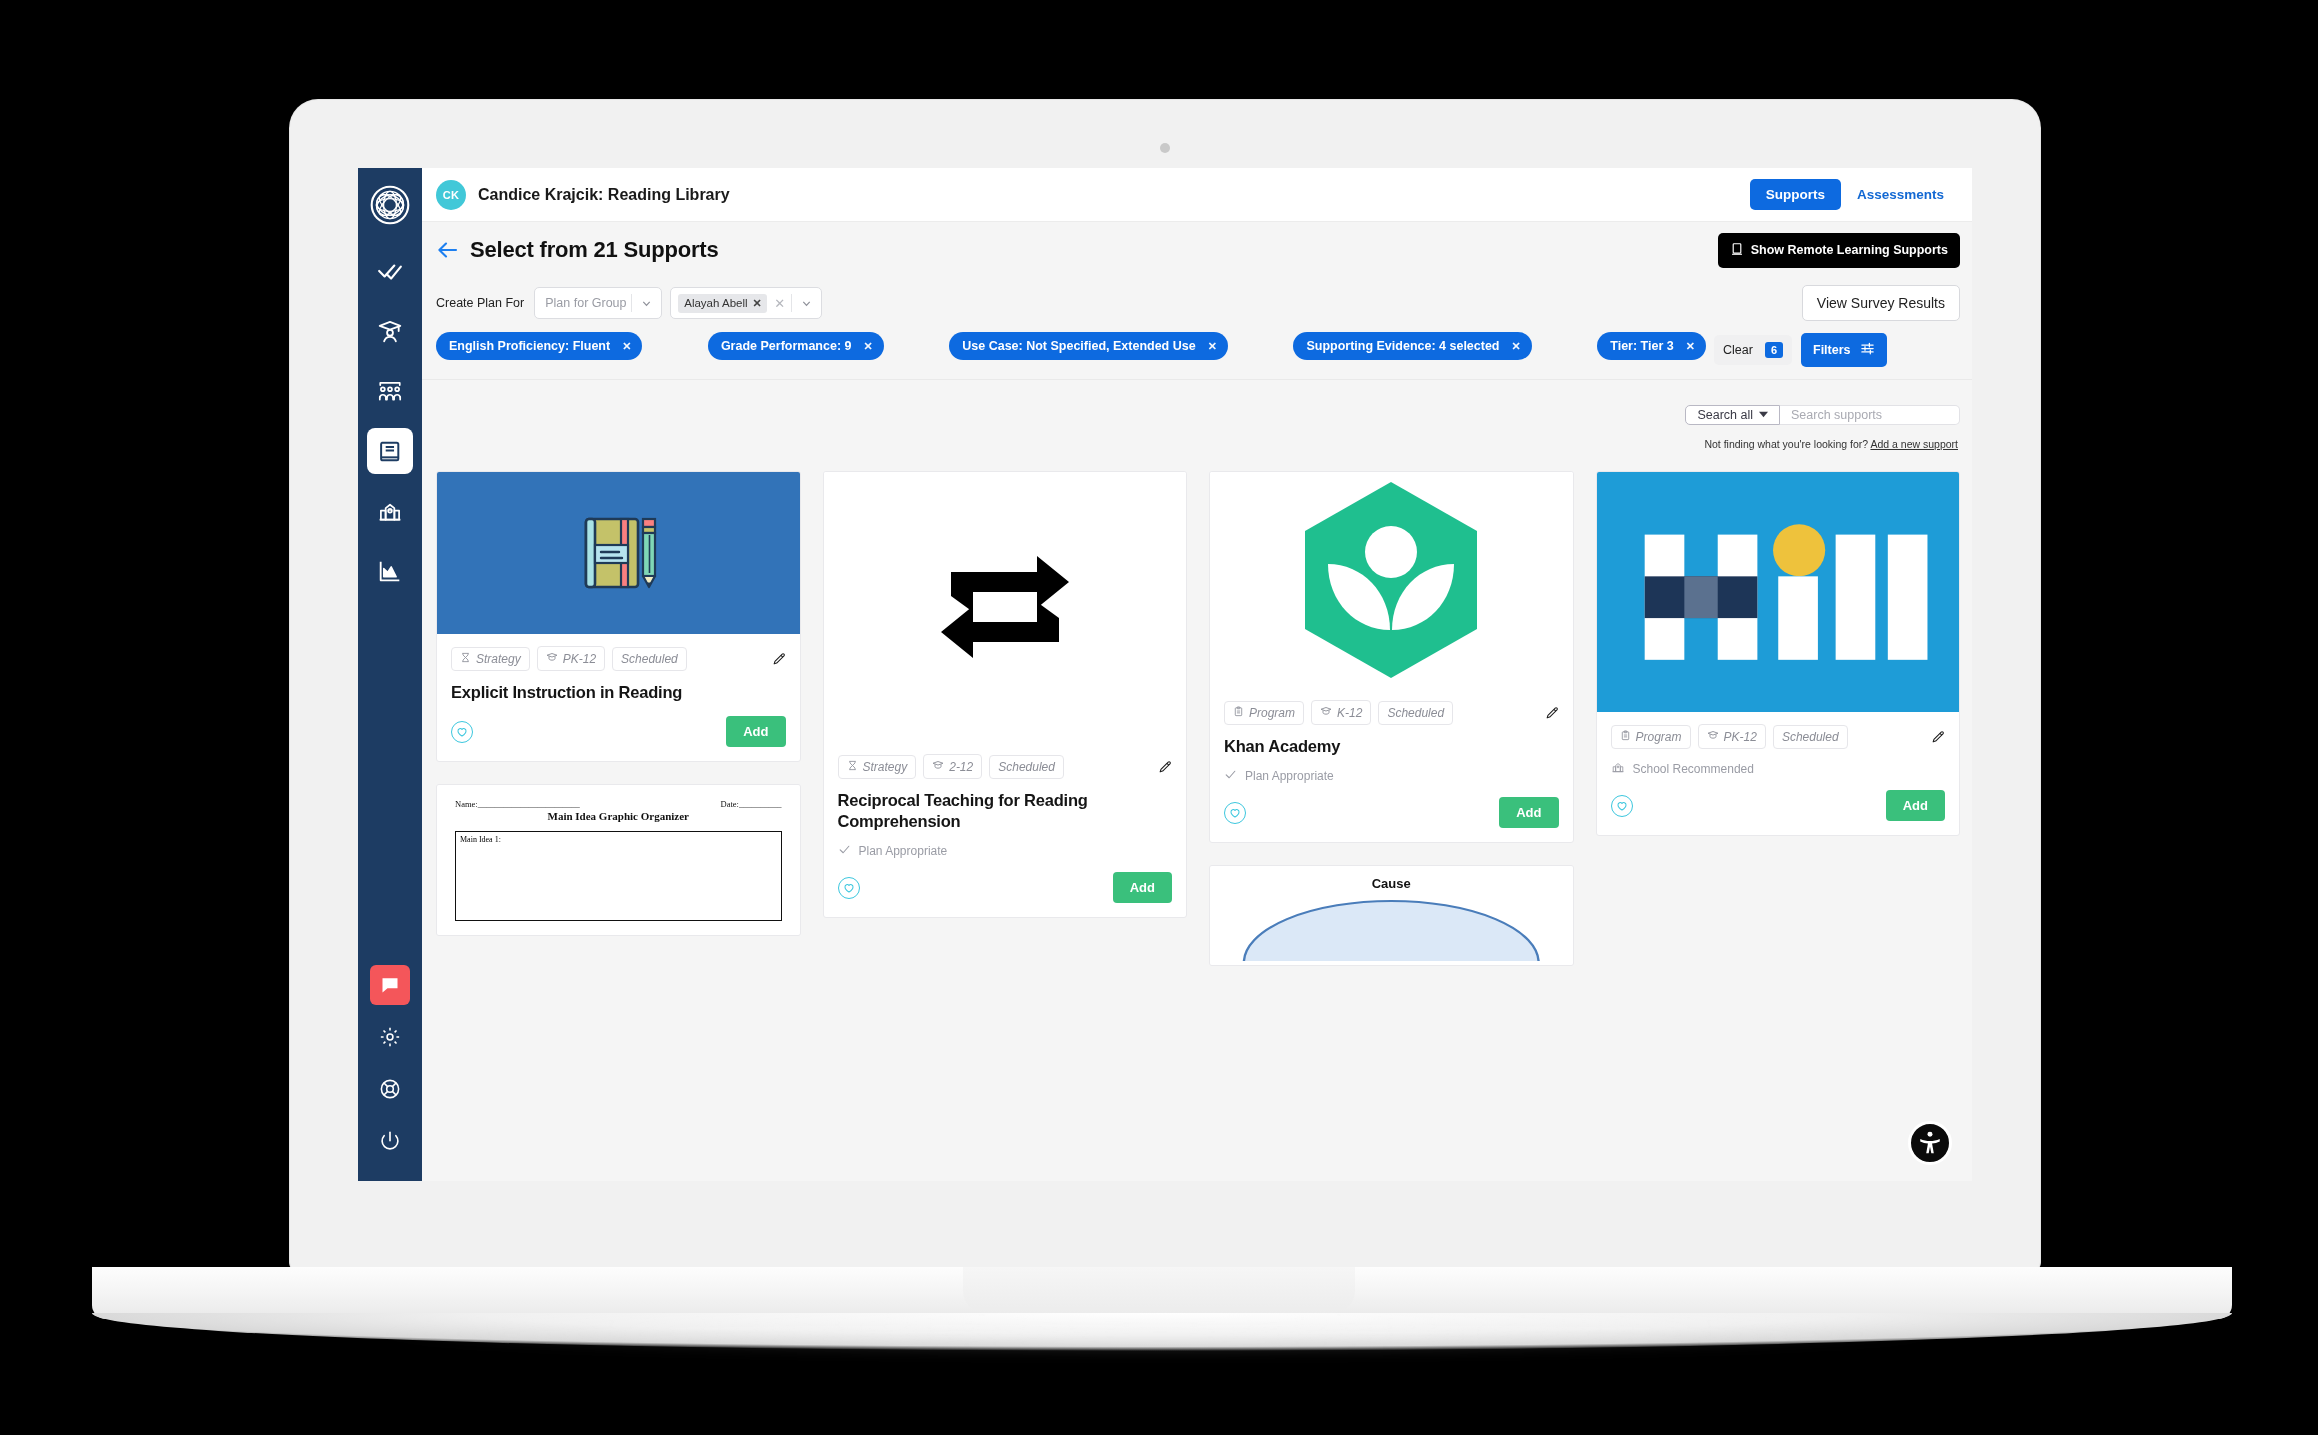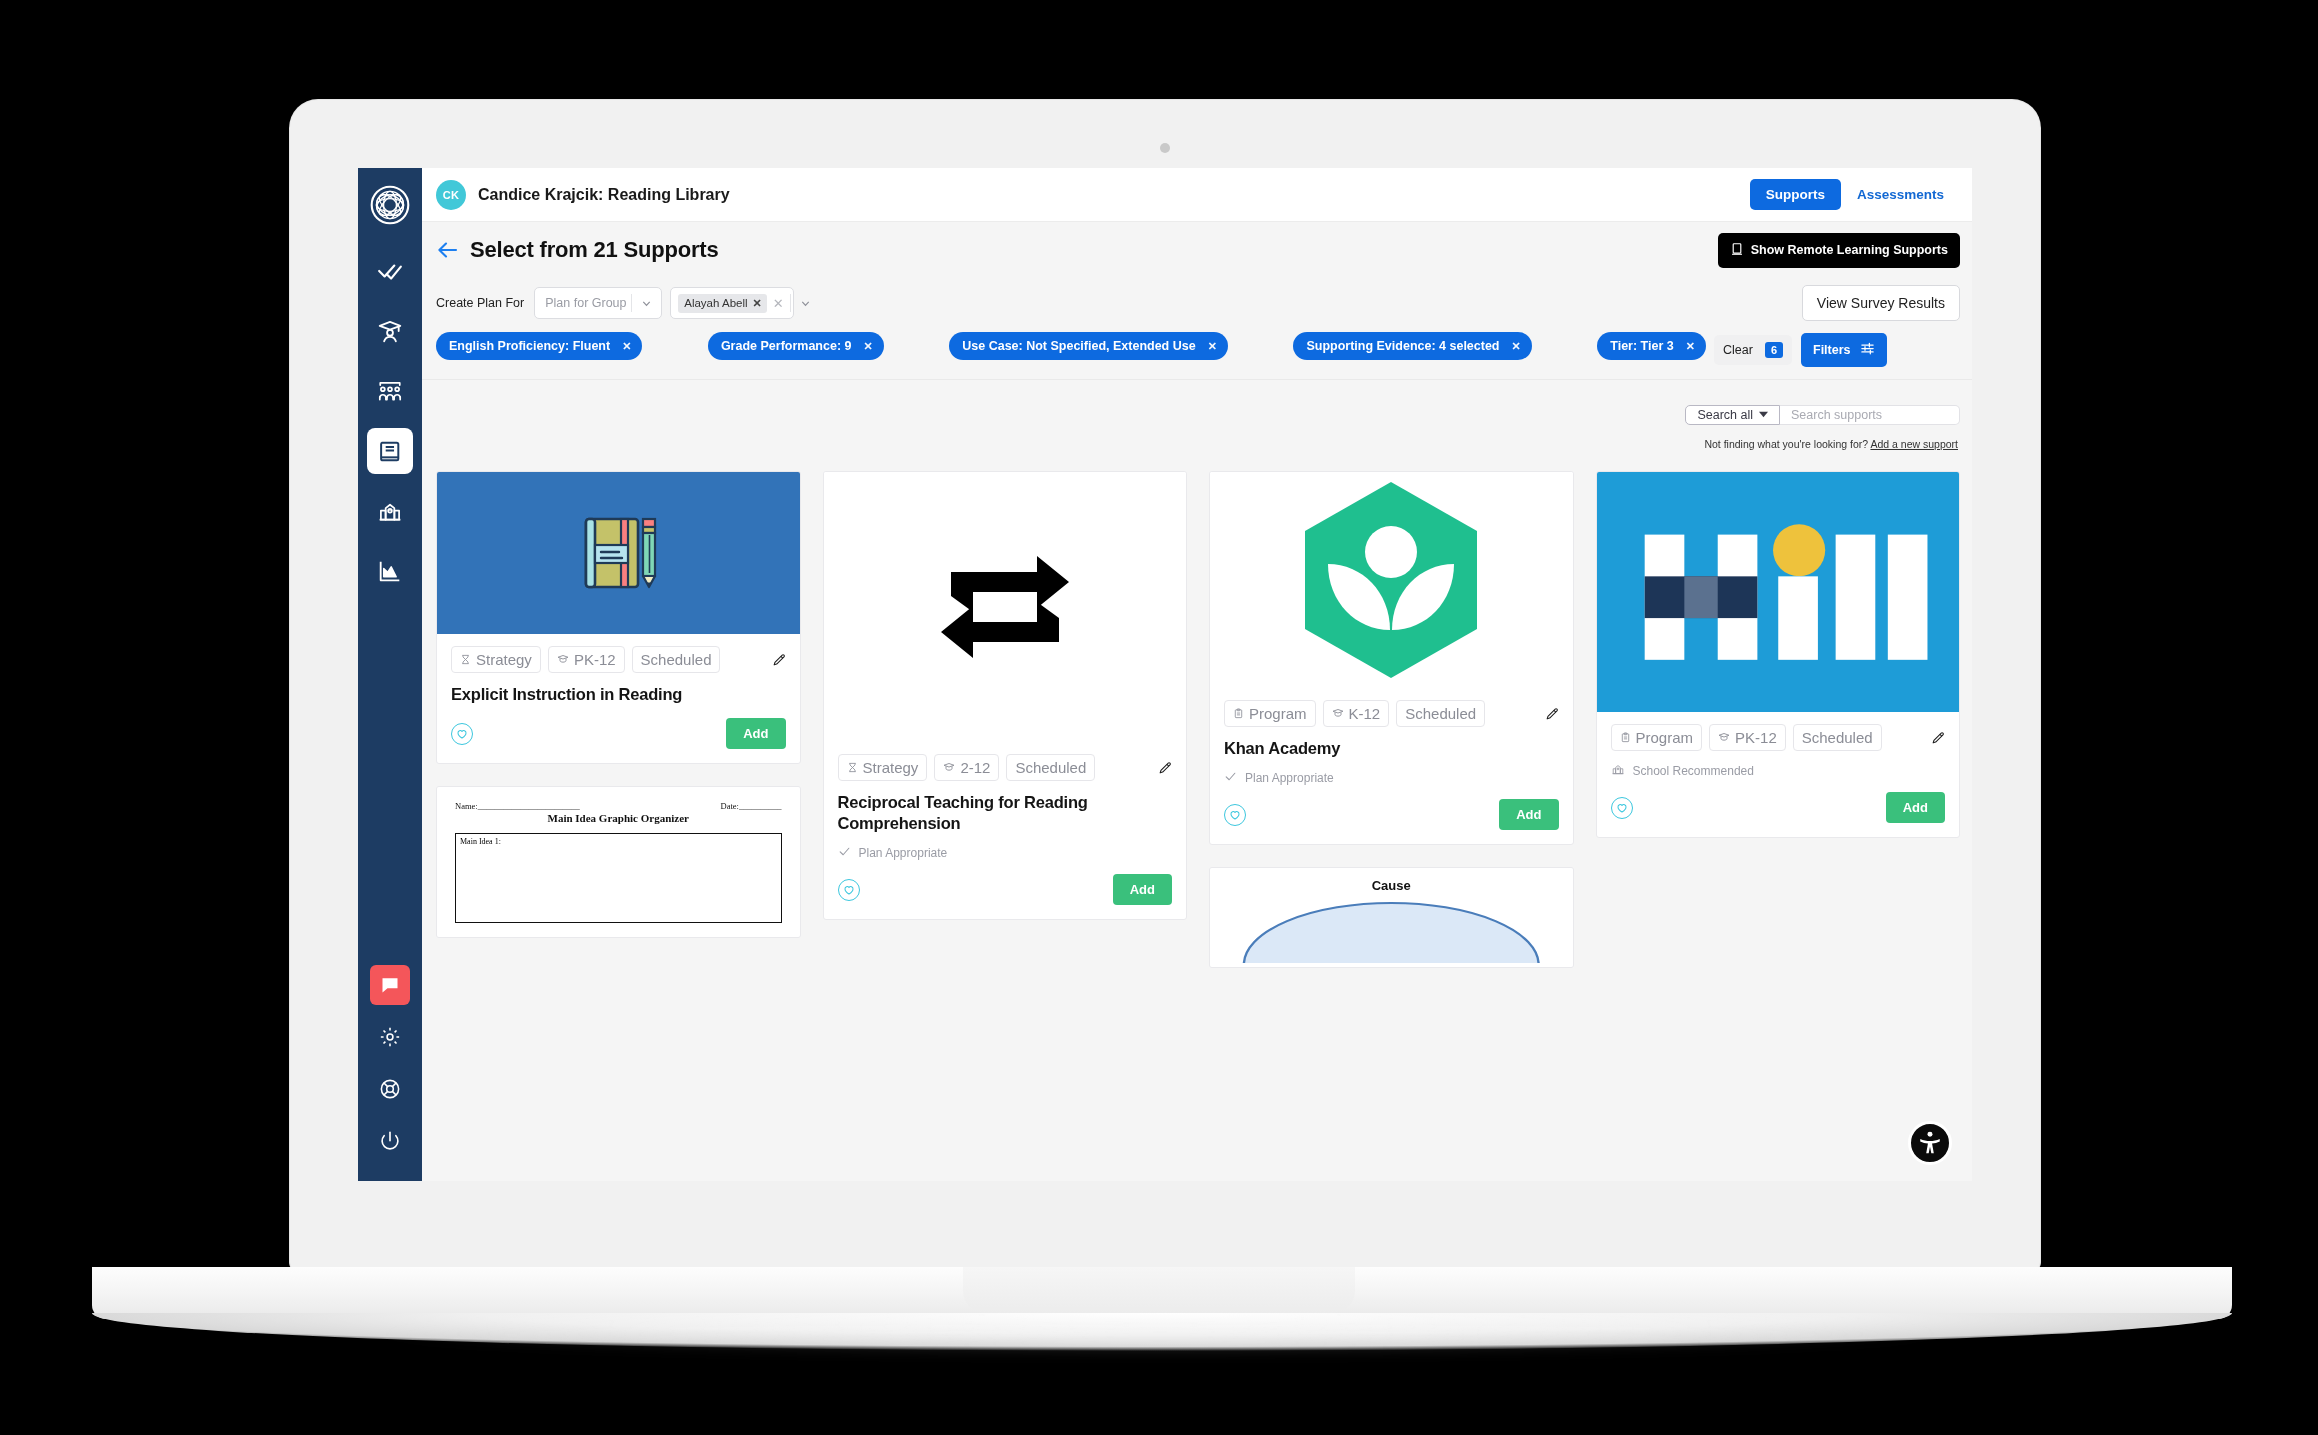--- a/index.html
+++ b/index.html
@@ -142,21 +142,21 @@
     display:flex; align-items:center; padding: 0 12px 0 14px;
   }
   #plan-label { font-size:12.5px; color:#222; font-weight:400; margin-right:10px; }
   .sel-box {
     height: 32px; border:1px solid #dcdde1; border-radius:5px; background:#fff;
     display:flex; align-items:center; font-size:12.5px; color:#9a9ca4;
   }
   #plan-select { width: 128px; padding-left:10px; justify-content:space-between; }
   .sel-div { width:1px; height:18px; background:#e4e5e8; }
   .caret { color:#8e9099; padding: 0 9px; display:flex; }
-  #student-select { width: 124px; padding-left:7px; gap:0; }
+  #student-select { width: 152px; padding-left:7px; gap:0; }
   .token {
     background:#e6e7ea; border-radius:3px; font-size:11.5px; color:#333;
     padding: 3px 5px 3px 6px; display:flex; align-items:center; gap:5px; white-space:nowrap;
   }
   .token-x { font-size:11px; color:#444; font-weight:700; cursor:pointer; }
   .clear-x { color:#b5b7bd; font-size:13px; padding:0 6px; margin-left:auto; cursor:pointer;}
   #plan-row-spacer { flex:1; }
   #survey-btn {
     border:1px solid #d8d9dd; background:#fff; color:#222;
     font-size:14px; font-family:inherit; cursor:pointer;
@@ -215,22 +215,22 @@
   .col { display:flex; flex-direction:column; gap:22px; }
   .card {
     background:#fff; border:1px solid #e9e9ec; border-radius:3px;
     display:flex; flex-direction:column; overflow:hidden;
   }
   .card-thumb { height: 162px; display:flex; align-items:center; justify-content:center; overflow:hidden; }
   .card-body { padding: 12px 14px 14px 14px; }
   .badges { display:flex; align-items:center; gap:7px; }
   .badge {
     border:1px solid #e6e6ea; border-radius:4px;
-    font-size:15px; color:#8b8d96;
-    padding: 4px 8px; display:flex; align-items:center; gap:5px; white-space:nowrap;
+    font-size:12px; color:#8b8d96;
+    padding: 4px 8px; display:flex; align-items:center; gap:5px; white-space:nowrap;font-style:italic;
   }
   .badges-spacer { flex:1; }
   .edit-icon { color:#1d1d1d; cursor:pointer; display:flex; }
   .card-title {
     font-size: 16.5px; font-weight: 700; color:#151515;
     margin-top: 11px; line-height: 1.28; letter-spacing:-.2px;
   }
   .card-note { font-size:12px; color:#9a9ca5; margin-top:11px; display:flex; align-items:center; gap:8px; }
   .card-foot { display:flex; align-items:center; margin-top:13px; }
   .heart-btn {

